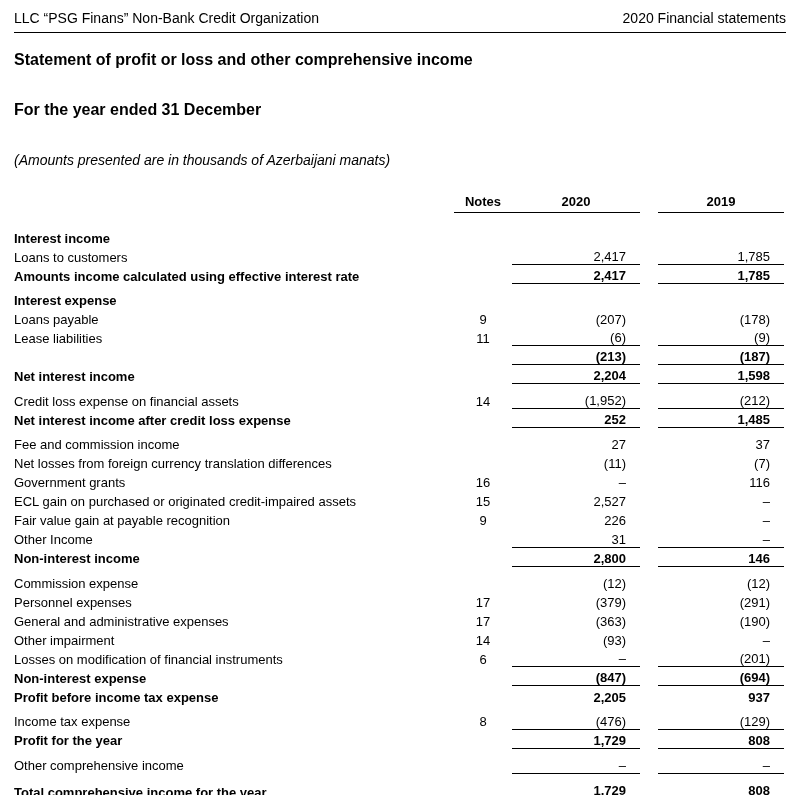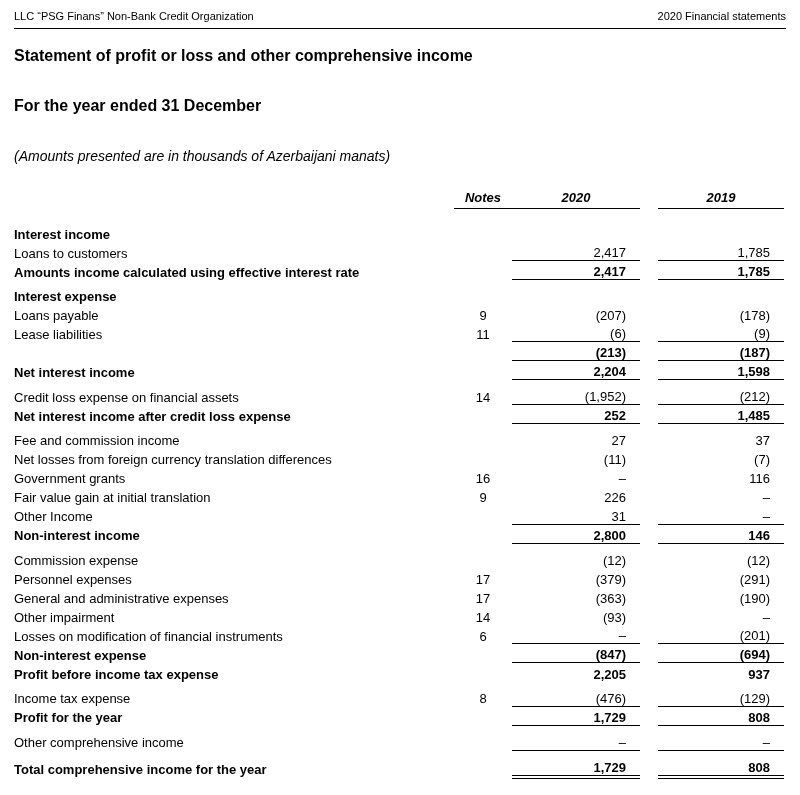--- a/index.html
+++ b/index.html
@@ -16,35 +16,34 @@
   }
   .page { padding: 6px 14px 0 14px; }
 
   .doc-header {
     display: flex;
     justify-content: space-between;
     align-items: flex-end;
     padding: 4px 0 6px 0;
     border-bottom: 1.5px solid #000;
   }
-  .doc-header span { font-size: 11px; }
+  .doc-header span { font-size: 14px; }
 
   .title    { font-size: 16px; font-weight: bold; margin-top: 18px; }
   .subtitle { font-size: 16px; font-weight: bold; margin-top: 32px; }
   .amounts-note { font-size: 14px; font-style: italic; margin-top: 33px; }
 
   table.statement {
     border-collapse: collapse;
     table-layout: fixed;
     margin-top: 26px;
   }
   .statement th {
     font-size: 13px;
     font-weight: bold;
-    font-style: italic;
     text-align: center;
     vertical-align: bottom;
     padding: 0 0 3px 0;
     height: 18px;
     border-bottom: 1.5px solid #000;
   }
   .statement th.no-line { border-bottom: none; }
 
   .statement td {
     height: 19px;
@@ -190,21 +189,28 @@
           <td class="val">(7)</td>
         </tr>
         <tr class="">
           <td class="label">Government grants</td>
           <td class="note">16</td>
           <td class="val">–</td>
           <td class="spacer"></td>
           <td class="val">116</td>
         </tr>
         <tr class="">
-          <td class="label">Fair value gain at initial translation</td>
+          <td class="label">ECL gain on purchased or originated credit-impaired assets</td>
+          <td class="note">15</td>
+          <td class="val">2,527</td>
+          <td class="spacer"></td>
+          <td class="val">–</td>
+        </tr>
+        <tr class="">
+          <td class="label">Fair value gain at payable recognition</td>
           <td class="note">9</td>
           <td class="val">226</td>
           <td class="spacer"></td>
           <td class="val">–</td>
         </tr>
         <tr class="">
           <td class="label">Other Income</td>
           <td class="note"></td>
           <td class="val line-single">31</td>
           <td class="spacer"></td>

